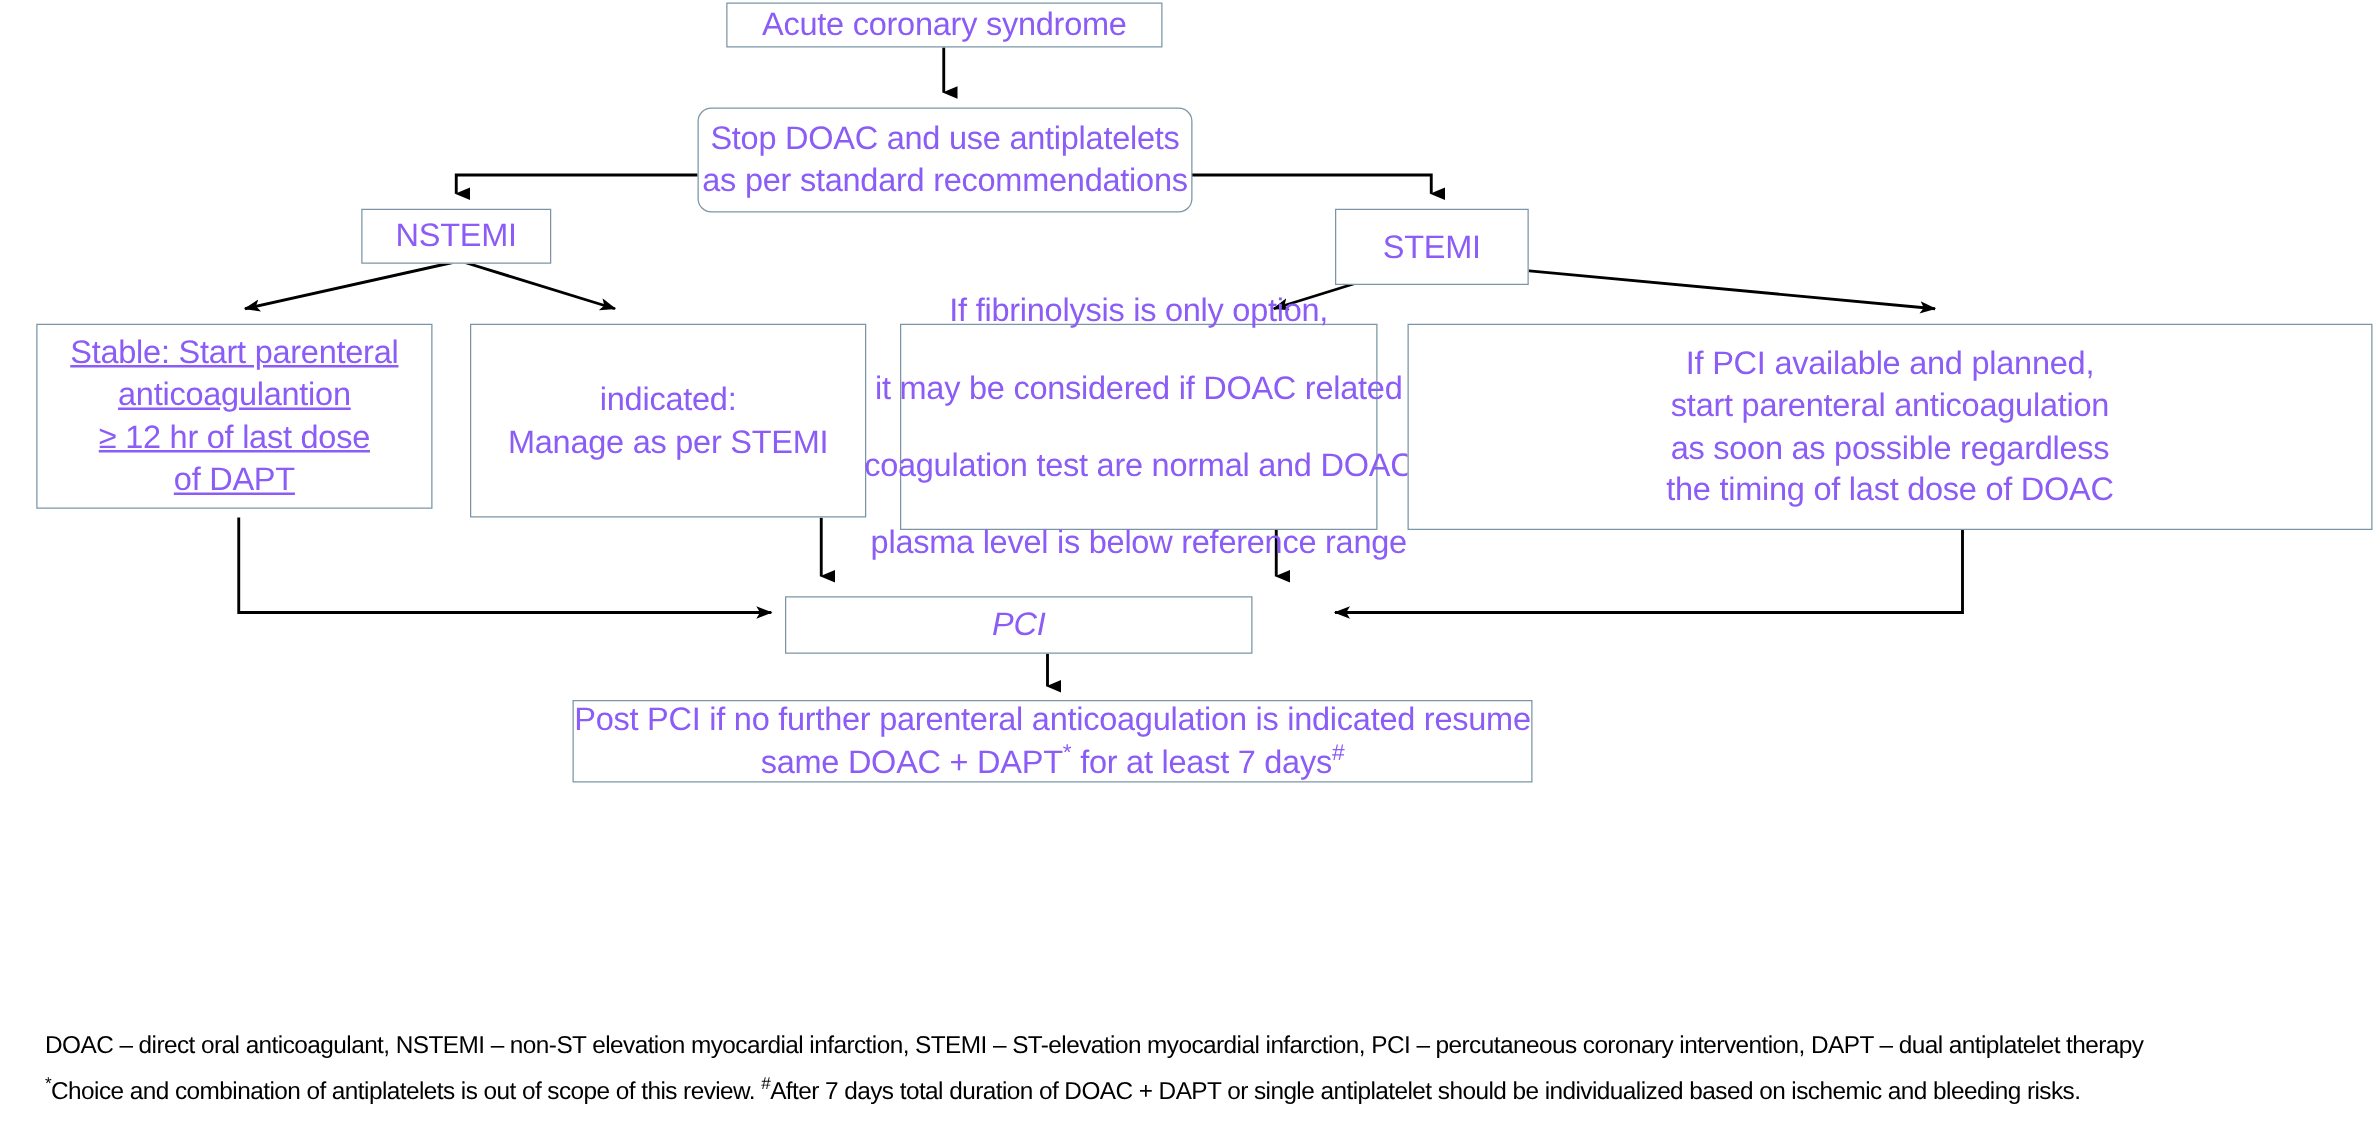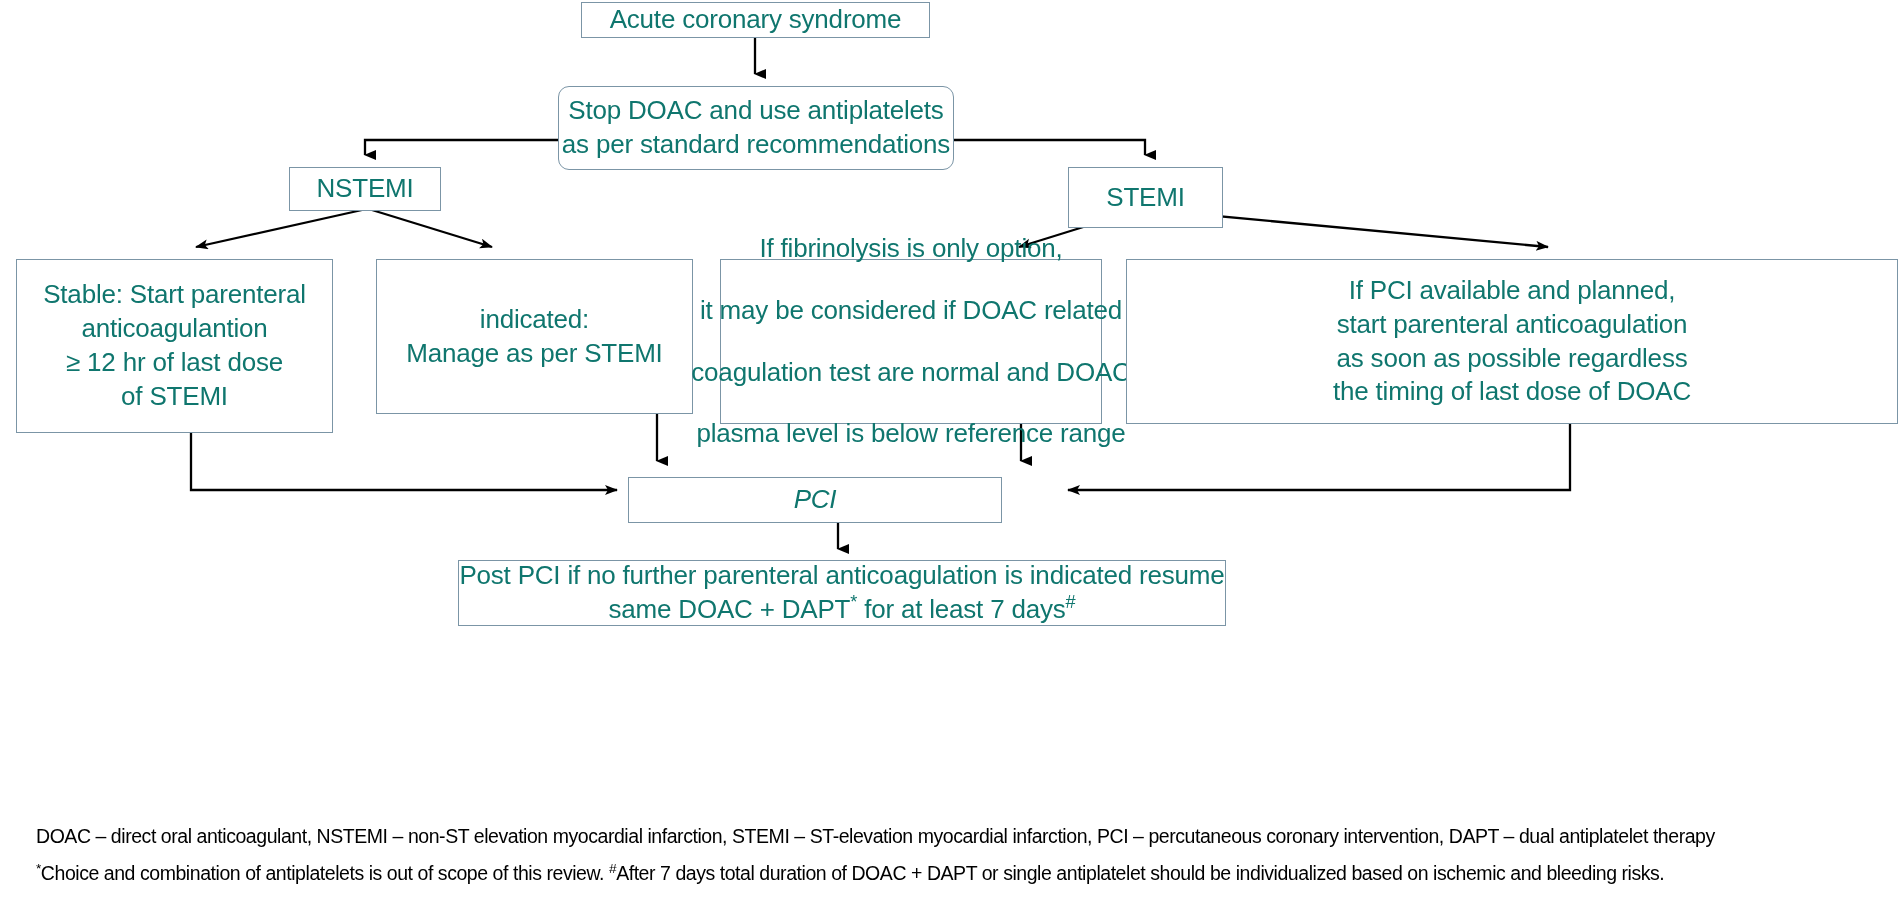--- a/index.html
+++ b/index.html
@@ -33,21 +33,21 @@
     background: #ffffff;
     display: flex;
     flex-direction: column;
     align-items: center;
     justify-content: center;
     text-align: left;
     font-family: "Liberation Sans", sans-serif;
     font-size: 26px;
     line-height: 1.30;
     letter-spacing: -0.2px;
-    color: #0f766e;
+    color: #8b5cf6;
     padding: 2px 6px;
   }
   .flow-box .line {
     display: block;
     white-space: nowrap;
   }
   .footnotes {
     position: absolute;
     left: 0px;
     top: 818px;
@@ -122,25 +122,25 @@
   </div>
 
   <div class="flow-box" style="left:289px; top:167px; width:152px; height:44px;">
     <span class="line">NSTEMI</span>
   </div>
 
   <div class="flow-box" style="left:1068px; top:167px; width:155px; height:61px;">
     <span class="line">STEMI</span>
   </div>
 
-  <div class="flow-box" style="left:16px; top:259px; width:317px; height:174px;">
+  <div class="flow-box" style="left:29px; top:259px; width:317px; height:148px;text-decoration:underline;">
     <span class="line">Stable: Start parenteral</span>
     <span class="line">anticoagulantion</span>
     <span class="line">≥ 12 hr of last dose</span>
-    <span class="line">of STEMI</span>
+    <span class="line">of DAPT</span>
   </div>
 
   <div class="flow-box" style="left:376px; top:259px; width:317px; height:155px;">
     <span class="line">indicated:</span>
     <span class="line">Manage as per STEMI</span>
   </div>
 
   <div class="flow-box" style="left:720px; top:259px; width:382px; height:165px;gap:28px;">
     <span class="line">If fibrinolysis is only option,</span>
     <span class="line">it may be considered if DOAC related</span>

